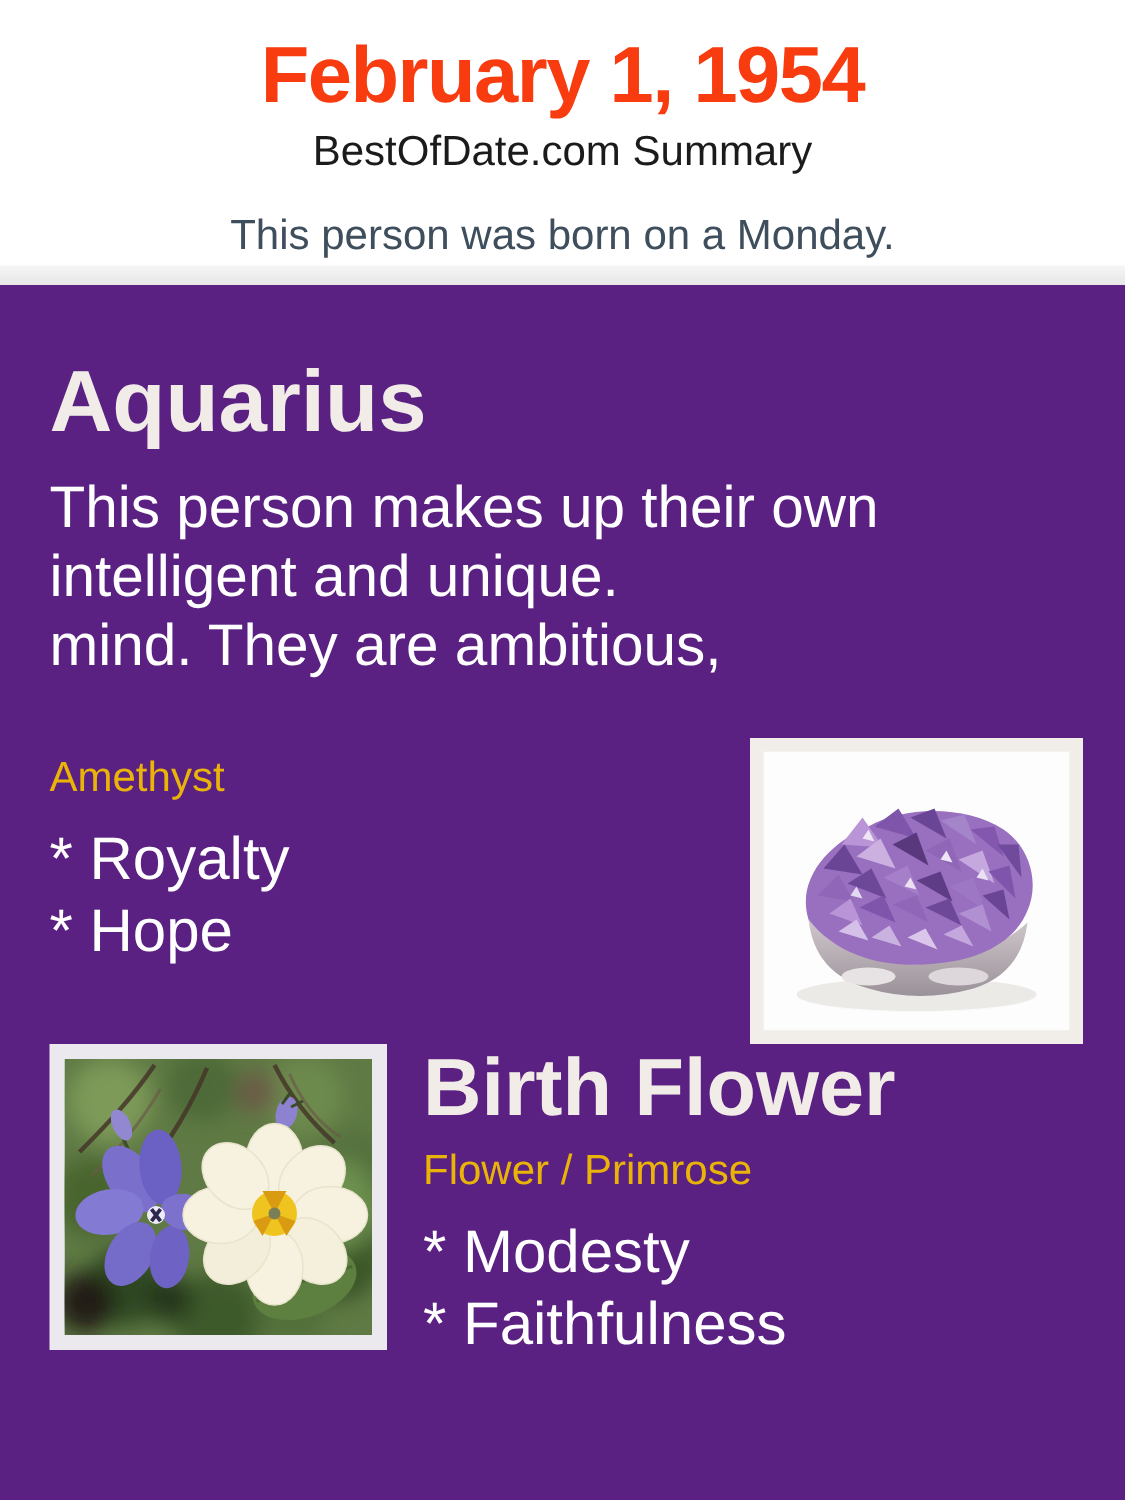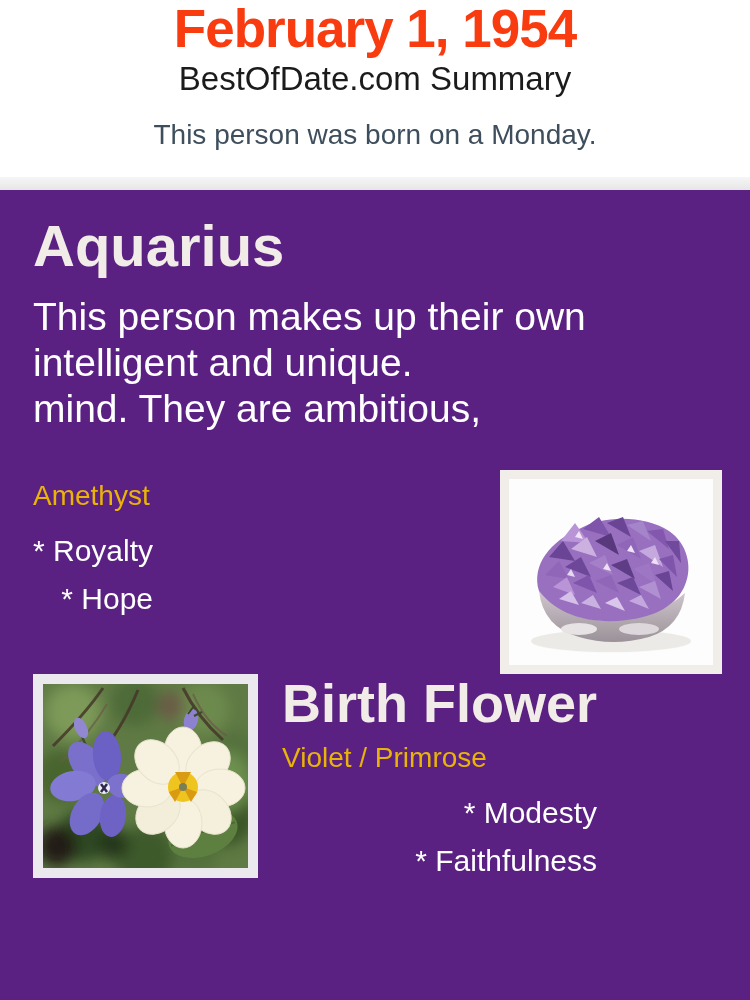--- a/index.html
+++ b/index.html
@@ -7,53 +7,53 @@
     width: 750px; height: 1000px;
     background: #ffffff;
     font-family: "Liberation Sans", "DejaVu Sans", sans-serif;
     overflow: hidden;
   }
   .page { width: 750px; height: 1000px; display: flex; flex-direction: column; }
 
   
   .header {
     height: 177px; box-sizing: border-box;
-    text-align: center;
+    padding-top: 22px; text-align: center;
   }
   .date-title {
     font-size: 53px; line-height: 58px; font-weight: 700;
     color: #f83c10; letter-spacing: -1px;
   }
   .site-summary {
-    font-size: 33px; line-height: 38px; font-weight: 500;
+    font-size: 28px; line-height: 38px; font-weight: 500;
     color: #1b1b1b; margin-top: 2px;
   }
   .born-on {
     font-size: 28px; line-height: 33px; font-weight: 400;
     color: #3e4e5c; margin-top: 20px;
   }
 
   
   .band { height: 13px; background: linear-gradient(180deg, #f6f6f6 0%, #e6e6e6 100%); }
 
   
   .main {
     background: #5a2182; height: 810px; box-sizing: border-box;
     padding: 22px 28px 0 33px; color: #ffffff;
   }
   .zodiac-name {
     font-size: 58px; line-height: 64px; font-weight: 700;
-    color: #f1ece7; margin: 2px 0 16px 0;
+    color: #f1ece7; margin: 24px 0 16px 0;
   }
   .zodiac-desc { font-size: 39px; line-height: 46px; color: #ffffff; font-weight: 400; }
 
   .birthstone-row { display: flex; justify-content: space-between; align-items: flex-start; margin-top: 38px; }
   .section-title { font-size: 54px; line-height: 58px; font-weight: 700; color: #f1ece7; }
   .section-name  { font-size: 28px; line-height: 48px; font-weight: 400; color: #eab308; margin-top: 2px; }
-  .trait { font-size: 30px; line-height: 34px; color: #ffffff; margin-top: 14px; text-align: right; }
+  .trait { font-size: 40px; line-height: 34px; color: #ffffff; margin-top: 14px; }
 
   .photo-frame { flex: 0 0 auto; }
   .amethyst-frame { background: #f1eeea; padding: 9px; margin-right: 8px; }
   .flower-frame   { background: #ebe8ee; padding: 10px; margin-left: 4px; }
   .photo-frame svg { display: block; }
 
   .flower-row { display: flex; align-items: flex-start; }
   .flower-text { margin-left: 24px; }
   .flower-text .trait:first-of-type { margin-top: 22px; }
 </style>
@@ -242,20 +242,20 @@
             <path d="M140 103 L132 88 L148 88 Z" fill="#d89b12"></path>
             <path d="M140 103 L126 108 L132 118 Z" fill="#d89b12"></path>
             <path d="M140 103 L154 108 L148 118 Z" fill="#d89b12"></path>
             <circle cx="140" cy="103" r="4" fill="#7a7f57"></circle>
           </g>
         </svg>
       </figure>
 
       <div class="flower-text">
         <div class="section-title">Birth Flower</div>
-        <div class="section-name">Violet / Primrose</div>
+        <div class="section-name">Flower / Primrose</div>
         <div class="trait">* Modesty</div>
         <div class="trait">* Faithfulness</div>
       </div>
     </section>
 
   </main>
 </div>
 
 </body></html>

